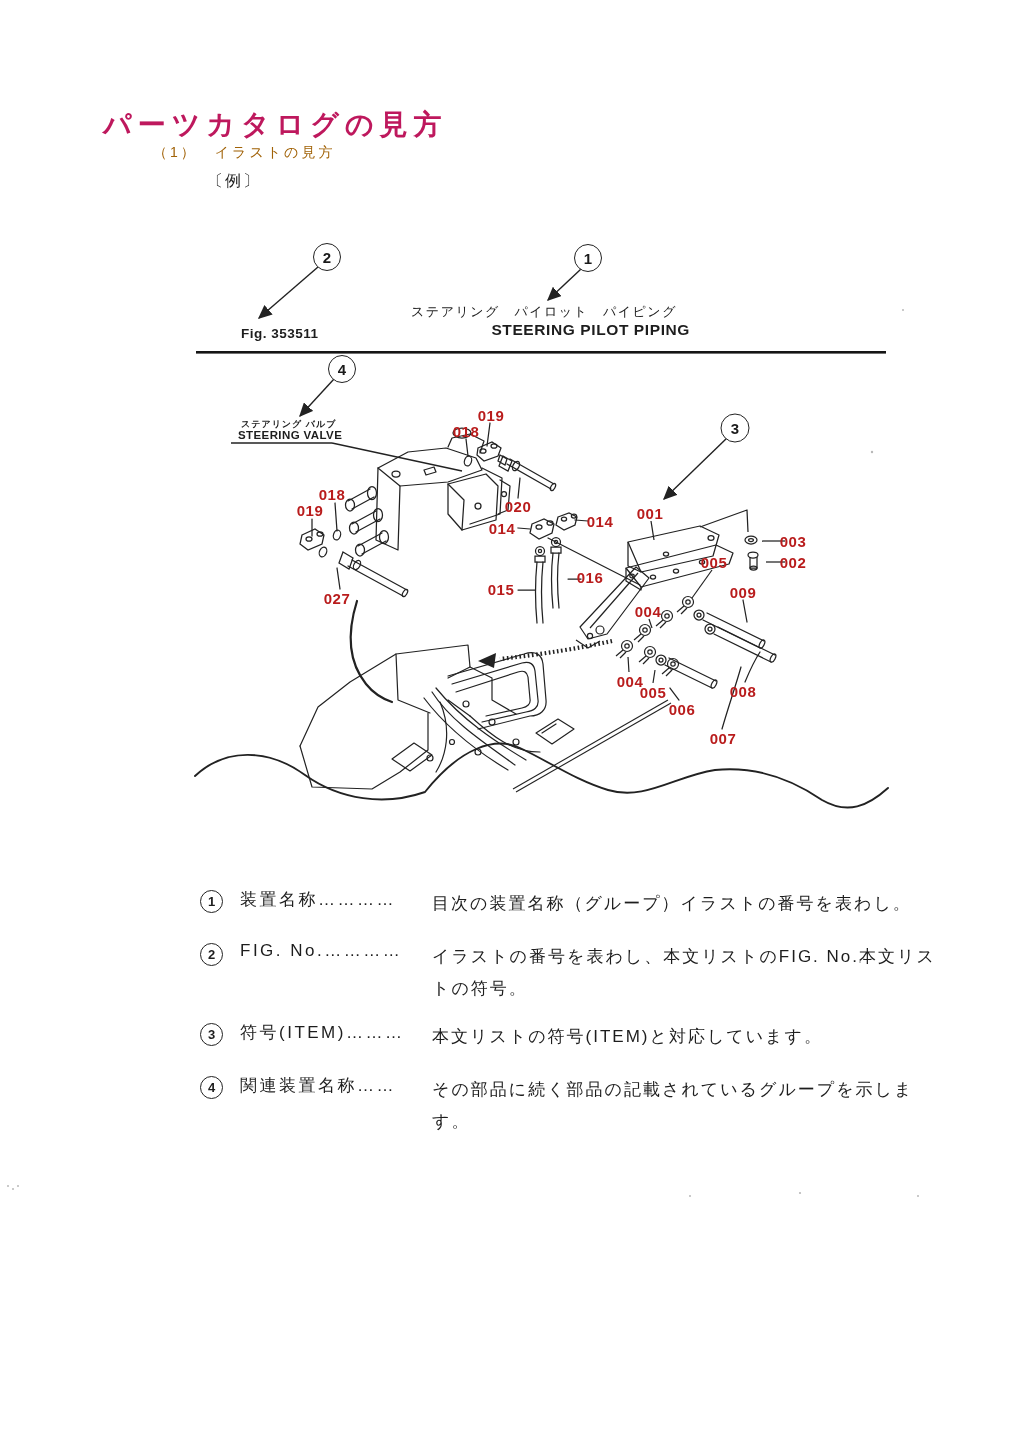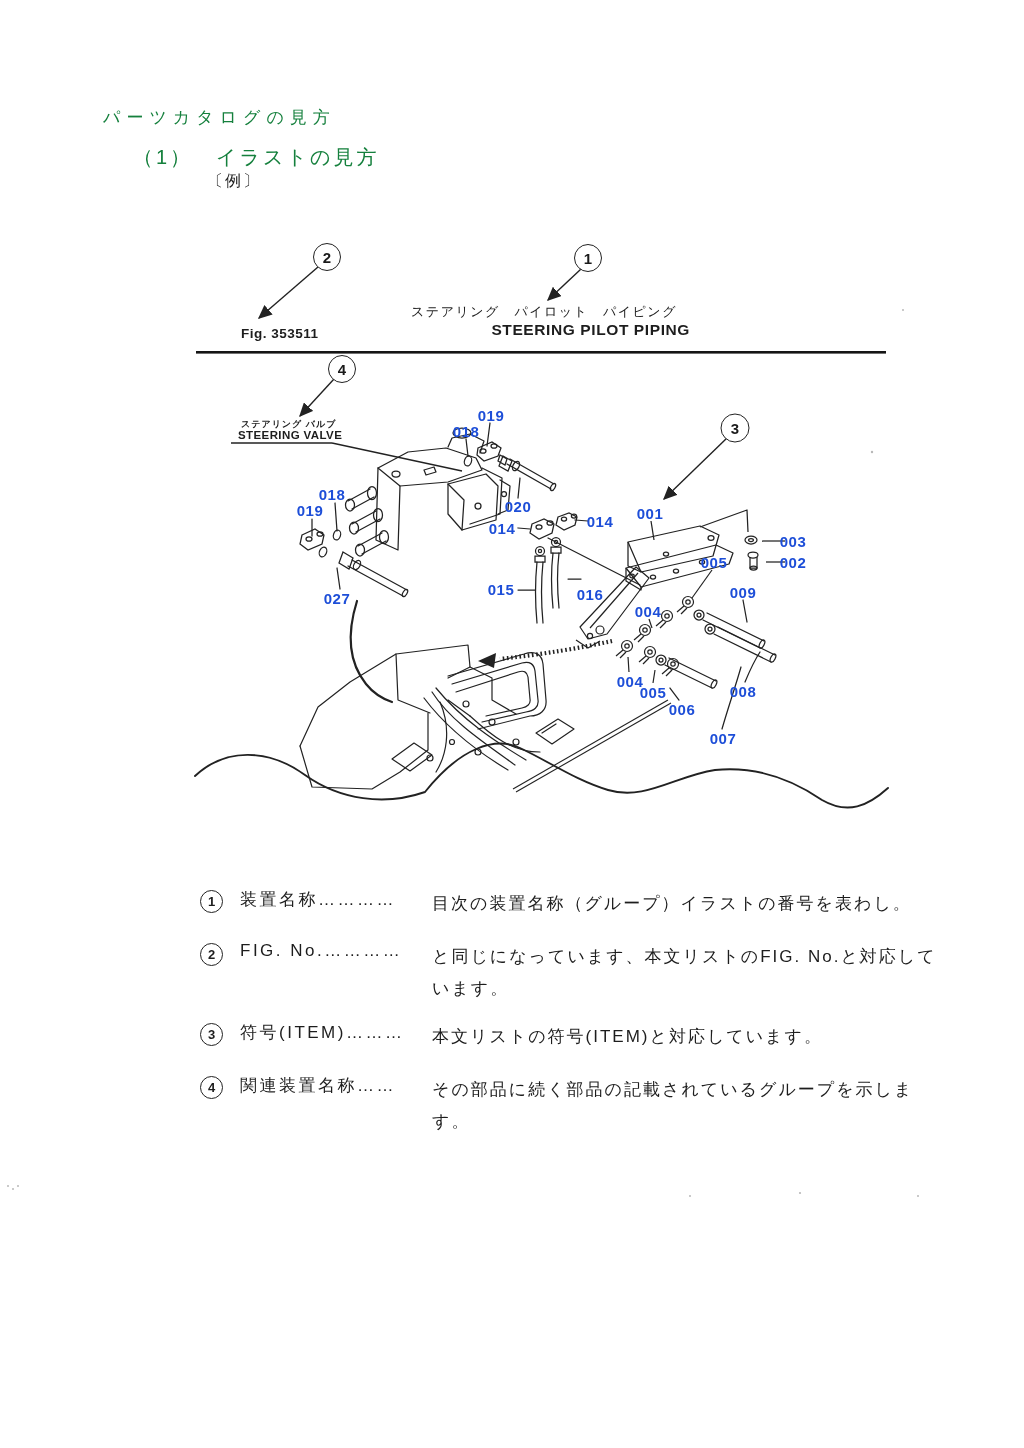--- a/index.html
+++ b/index.html
@@ -3,29 +3,29 @@
 <meta charset="utf-8">
 <style>
   html,body{margin:0;padding:0;background:#e8e8e8;}
   #page{
     position:relative;width:1024px;height:1448px;background:#ffffff;
     font-family:"Liberation Sans","DejaVu Sans",sans-serif;color:#1d1d1d;
     overflow:hidden;margin:0 auto;
   }
   .abs{position:absolute;}
   .ctr{transform:translate(-50%,-50%);white-space:nowrap;}
-  .doc-title{font-size:17px;font-weight:normal;letter-spacing:6px;color:#15803d;}
-  .doc-sub{font-size:20px;letter-spacing:3px;color:#15803d;}
+  .doc-title{font-size:28px;font-weight:bold;letter-spacing:6px;color:#be185d;}
+  .doc-sub{font-size:14px;letter-spacing:3px;color:#a16207;margin-left:20px;}
   .doc-ex{font-size:16px;letter-spacing:2px;color:#1a1a1a;}
   .fig-no{font-size:13.5px;font-weight:bold;letter-spacing:.5px;padding-left:27px;}
   .fig-title-ja{font-size:13px;letter-spacing:1.5px;text-align:center;}
   .fig-title-en{font-size:15.5px;font-weight:bold;letter-spacing:.6px;text-align:right;}
   .valve-ja{font-size:9px;font-weight:bold;letter-spacing:1px;}
   .valve-en{font-size:11.5px;font-weight:bold;letter-spacing:.4px;}
-  .pn{font-size:15px;font-weight:bold;letter-spacing:.5px;color:#1d4ed8;}
+  .pn{font-size:15px;font-weight:bold;letter-spacing:.5px;color:#b91c1c;}
   .callout{
     width:26px;height:26px;border:1.7px solid #222;border-radius:50%;
     display:flex;align-items:center;justify-content:center;
     font-size:15px;font-weight:bold;color:#1a1a1a;background:#fff;
     transform:translate(-50%,-50%);
   }
   .legend-row{position:absolute;left:200px;width:730px;}
   .legend-num{
     position:absolute;left:0;top:2px;width:21px;height:21px;border:1.4px solid #222;
     border-radius:50%;display:flex;align-items:center;justify-content:center;
@@ -319,41 +319,41 @@
   <span class="abs ctr pn" style="left:491px;top:415px;">019</span>
   <span class="abs ctr pn" style="left:466px;top:431px;">018</span>
   <span class="abs ctr pn" style="left:518px;top:506px;">020</span>
   <span class="abs ctr pn" style="left:502px;top:528px;">014</span>
   <span class="abs ctr pn" style="left:600px;top:521px;">014</span>
   <span class="abs ctr pn" style="left:650px;top:513px;">001</span>
   <span class="abs ctr pn" style="left:793px;top:541px;">003</span>
   <span class="abs ctr pn" style="left:793px;top:562px;text-align:right;">002</span>
   <span class="abs ctr pn" style="left:714px;top:562px;">005</span>
   <span class="abs ctr pn" style="left:743px;top:592px;text-align:center;">009</span>
-  <span class="abs ctr pn" style="left:590px;top:594px;">016</span>
+  <span class="abs ctr pn" style="left:590px;top:577px;">016</span>
   <span class="abs ctr pn" style="left:501px;top:589px;">015</span>
   <span class="abs ctr pn" style="left:332px;top:494px;">018</span>
   <span class="abs ctr pn" style="left:310px;top:510px;">019</span>
   <span class="abs ctr pn" style="left:337px;top:598px;">027</span>
   <span class="abs ctr pn" style="left:648px;top:611px;">004</span>
   <span class="abs ctr pn" style="left:630px;top:681px;">004</span>
   <span class="abs ctr pn" style="left:653px;top:692px;">005</span>
   <span class="abs ctr pn" style="left:682px;top:709px;">006</span>
   <span class="abs ctr pn" style="left:723px;top:738px;">007</span>
   <span class="abs ctr pn" style="left:743px;top:691px;">008</span>
 
   <div class="legend-row" style="top:888px;">
     <span class="legend-num">1</span>
     <span class="legend-term">装置名称…………</span>
     <div class="legend-desc">目次の装置名称（グループ）イラストの番号を表わし。</div>
   </div>
   <div class="legend-row" style="top:941px;">
     <span class="legend-num">2</span>
     <span class="legend-term">FIG. No.…………</span>
-    <div class="legend-desc">と同じになっています、本文リストのFIG. No.と対応しています。</div>
+    <div class="legend-desc">イラストの番号を表わし、本文リストのFIG. No.本文リストの符号。</div>
   </div>
   <div class="legend-row" style="top:1021px;">
     <span class="legend-num">3</span>
     <span class="legend-term">符号(ITEM)………</span>
     <div class="legend-desc">本文リストの符号(ITEM)と対応しています。</div>
   </div>
   <div class="legend-row" style="top:1074px;">
     <span class="legend-num">4</span>
     <span class="legend-term">関連装置名称……</span>
     <div class="legend-desc">その部品に続く部品の記載されているグループを示します。</div>

